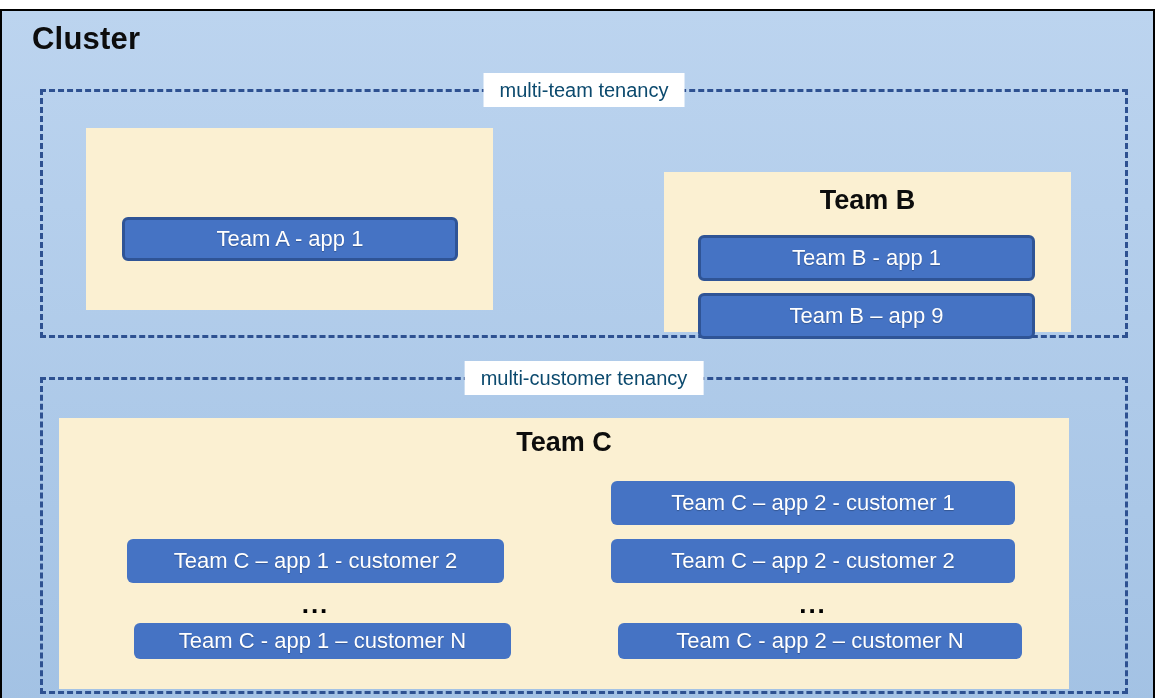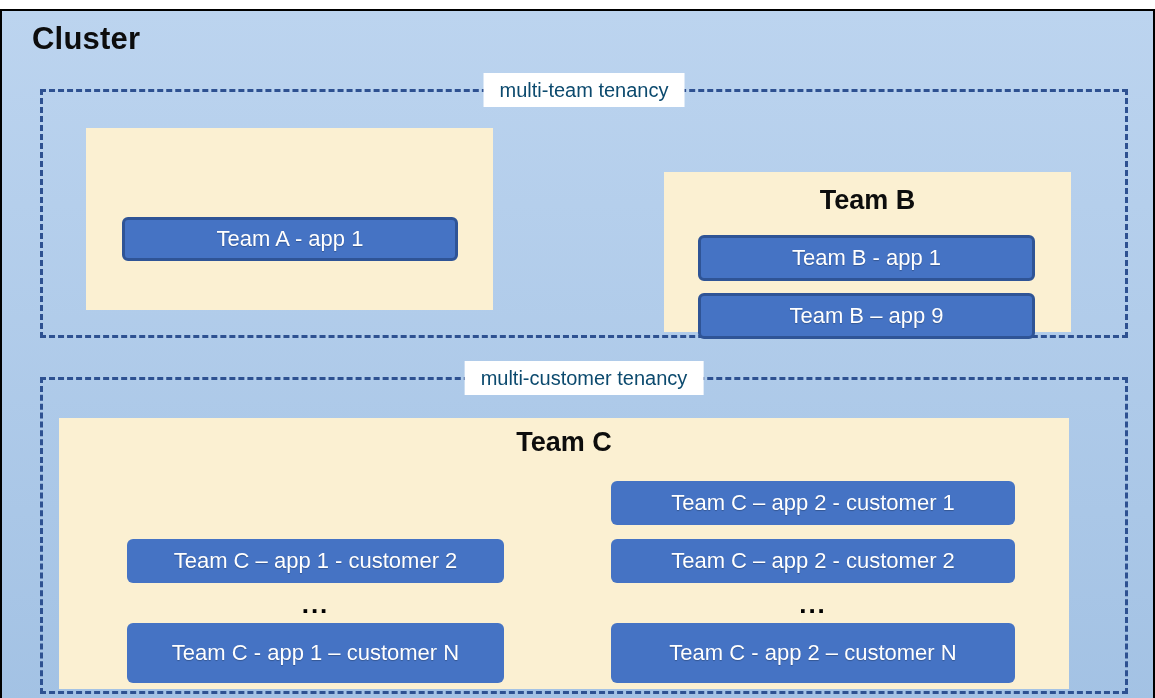--- a/index.html
+++ b/index.html
@@ -56,21 +56,21 @@
   .bordered{border:3px solid var(--app-border);}
   
   .app-a1{left:36px;top:89px;width:336px;height:44px;}
   .app-b1{left:34px;top:63px;width:337px;height:46px;}
   .app-b2{left:34px;top:121px;width:337px;height:46px;}
   
   .c-col1{left:68px;width:377px;}
   .c-col2{left:552px;width:404px;}
   .c-row1{top:63px;height:44px;}
   .c-row2{top:121px;height:44px;}
-  .c-rowN{top:205px;height:60px;}
+  .c-rowN{top:205px;height:36px;margin-left:7px;}
   .ellipsis{
     position:absolute;height:32px;top:170px;
     display:flex;align-items:center;justify-content:center;
     font-size:26px;font-weight:bold;color:#000;letter-spacing:2px;
   }
   .ellipsis.c-col1{left:68px;width:377px;}
   .ellipsis.c-col2{left:552px;width:404px;}
 </style>
 </head>
 <body>

